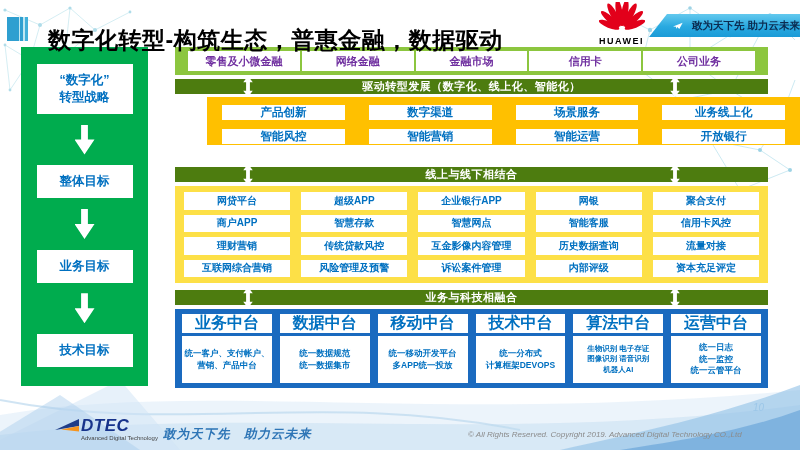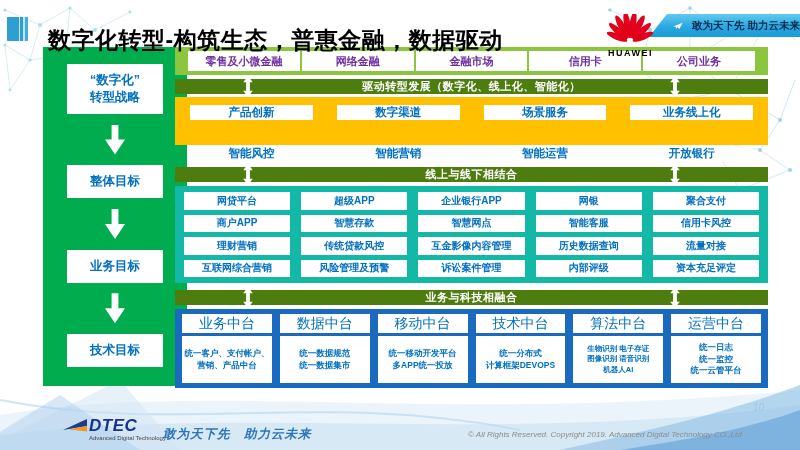--- a/index.html
+++ b/index.html
@@ -3,62 +3,62 @@
 <meta charset="utf-8">
 <style>
   html,body{margin:0;padding:0;background:#e8e8e8;}
   .canvas{position:relative;width:800px;height:450px;background:#ffffff;overflow:hidden;
           font-family:"Liberation Sans",sans-serif;-webkit-font-smoothing:antialiased;}
   .decor{position:absolute;pointer-events:none;}
   
   .title-icon{position:absolute;left:7px;top:17px;width:21px;height:24px;z-index:3;
       background:linear-gradient(90deg,#2f9fd0 0 55%,#bfe7f2 55% 64%,#2f9fd0 64% 78%,#bfe7f2 78% 86%,#42b0da 86%);}
   .title{position:absolute;left:32px;top:9px;margin:16px;font-size:23px;font-weight:bold;color:#000;z-index:3;letter-spacing:.5px;}
-  .huawei{position:absolute;left:599px;top:14px;width:54px;text-align:right;z-index:3;}
+  .huawei{position:absolute;left:599px;top:2px;width:54px;text-align:left;z-index:3;}
   .huawei-label{font-size:9px;font-weight:bold;letter-spacing:1.5px;color:#000;margin-top:-2px;}
   .ribbon{position:absolute;left:649px;top:14px;width:151px;height:23px;z-index:2;
       background:linear-gradient(180deg,#63c9ee 0%,#29a9e0 55%,#1b9bd7 100%);
       clip-path:polygon(18px 0,100% 0,100% 100%,0 100%);
       display:flex;align-items:center;box-sizing:border-box;padding-left:24px;gap:9px;}
   .ribbon-text{font-size:10.5px;font-weight:bold;color:#0b2b50;white-space:nowrap;}
   
-  .left-col{position:absolute;left:43px;top:47px;width:144px;height:339px;background:#00ac4e;z-index:2;
+  .left-col{position:absolute;left:21px;top:47px;width:127px;height:339px;background:#00ac4e;z-index:2;
       display:flex;flex-direction:column;align-items:center;justify-content:space-between;
       box-sizing:border-box;padding:17px 0 19px;}
   .flow-box{width:92px;background:#fff;color:#0070c0;font-weight:bold;font-size:12.5px;text-align:center;
       padding:8px 2px;white-space:pre-line;line-height:1.35;}
   .flow-arrow{width:20px;height:30px;background:#fff;
       clip-path:polygon(33% 0,67% 0,67% 50%,100% 50%,50% 100%,0 50%,33% 50%);}
   
   .mrow{position:absolute;left:175px;width:593px;box-sizing:border-box;z-index:2;}
   .cell{background:#fff;display:flex;align-items:center;justify-content:center;font-weight:bold;text-align:center;}
   .row-green{top:47px;height:28px;background:#8cc63f;display:grid;grid-template-columns:repeat(5,1fr);
       gap:2px;padding:4px 13px;}
   .row-green .cell{color:#7030a0;font-size:11px;}
   .banner{height:15px;background:#4d7c0f;color:#fff;font-size:11px;font-weight:bold;
       display:flex;align-items:center;justify-content:center;letter-spacing:.5px;}
   .banner-1{top:79px;} .banner-2{top:167px;} .banner-3{top:290px;}
   .varrow{position:absolute;top:-3px;width:10px;height:21px;}
   .varrow.a1{left:11.5%;} .varrow.a2{left:83.5%;}
   .row-yellow{top:97px;height:48px;background:#ffc000;display:grid;grid-template-columns:repeat(4,1fr);
-      gap:26px 24px;padding:8px 15px;}
+      gap:9px 24px;padding:8px 15px;margin-left:32px;}
   .row-yellow .cell{color:#0070c0;font-size:11.5px;}
-  .row-blue{top:186px;height:97px;background:#14b8a6;display:grid;grid-template-columns:repeat(5,1fr);
+  .row-blue{top:186px;height:97px;background:#fde047;display:grid;grid-template-columns:repeat(5,1fr);
       gap:5px 11px;padding:6px 9px;}
   .row-blue .cell{color:#0070c0;font-size:10px;}
   .row-plat{top:309px;height:79px;background:#1a6abf;display:grid;grid-template-columns:repeat(6,1fr);
       gap:0 8px;padding:5px 7px;}
   .pcol{display:flex;flex-direction:column;gap:3px;min-width:0;}
-  .pcol-title{background:#fff;color:#0070c0;font-weight:normal;font-size:14px;height:19px;flex:none;
+  .pcol-title{background:#fff;color:#0070c0;font-weight:bold;font-size:16px;height:19px;flex:none;
       display:flex;align-items:center;justify-content:center;}
   .pcol-body{background:#fff;color:#0070c0;font-weight:bold;font-size:8.5px;flex:1;
       display:flex;align-items:center;justify-content:center;text-align:center;
       white-space:pre-line;line-height:1.4;padding:1px 2px;}
   
-  .adtec{position:absolute;left:62px;top:417px;z-index:3;display:flex;align-items:flex-end;gap:1px;}
+  .adtec{position:absolute;left:54px;top:417px;z-index:3;display:flex;align-items:flex-end;gap:1px;}
   .adtec-textcol{display:flex;flex-direction:column;line-height:1;}
   .adtec-word{font-size:17px;font-weight:bold;font-style:italic;color:#17338b;letter-spacing:.5px;}
   .adtec-sub{font-size:6px;color:#444;margin-top:1px;}
   .slogan{position:absolute;left:163px;top:426px;font-size:12.5px;font-weight:bold;font-style:italic;
       color:#2e75b6;z-index:3;letter-spacing:1px;}
   .copyright{position:absolute;left:468px;top:430px;font-size:8px;font-style:italic;color:#8b8b8b;z-index:3;}
   .pageno{position:absolute;left:753px;top:402px;font-size:10px;font-style:italic;color:#9cc7e8;z-index:4;}
 </style>
 </head>
 <body>

